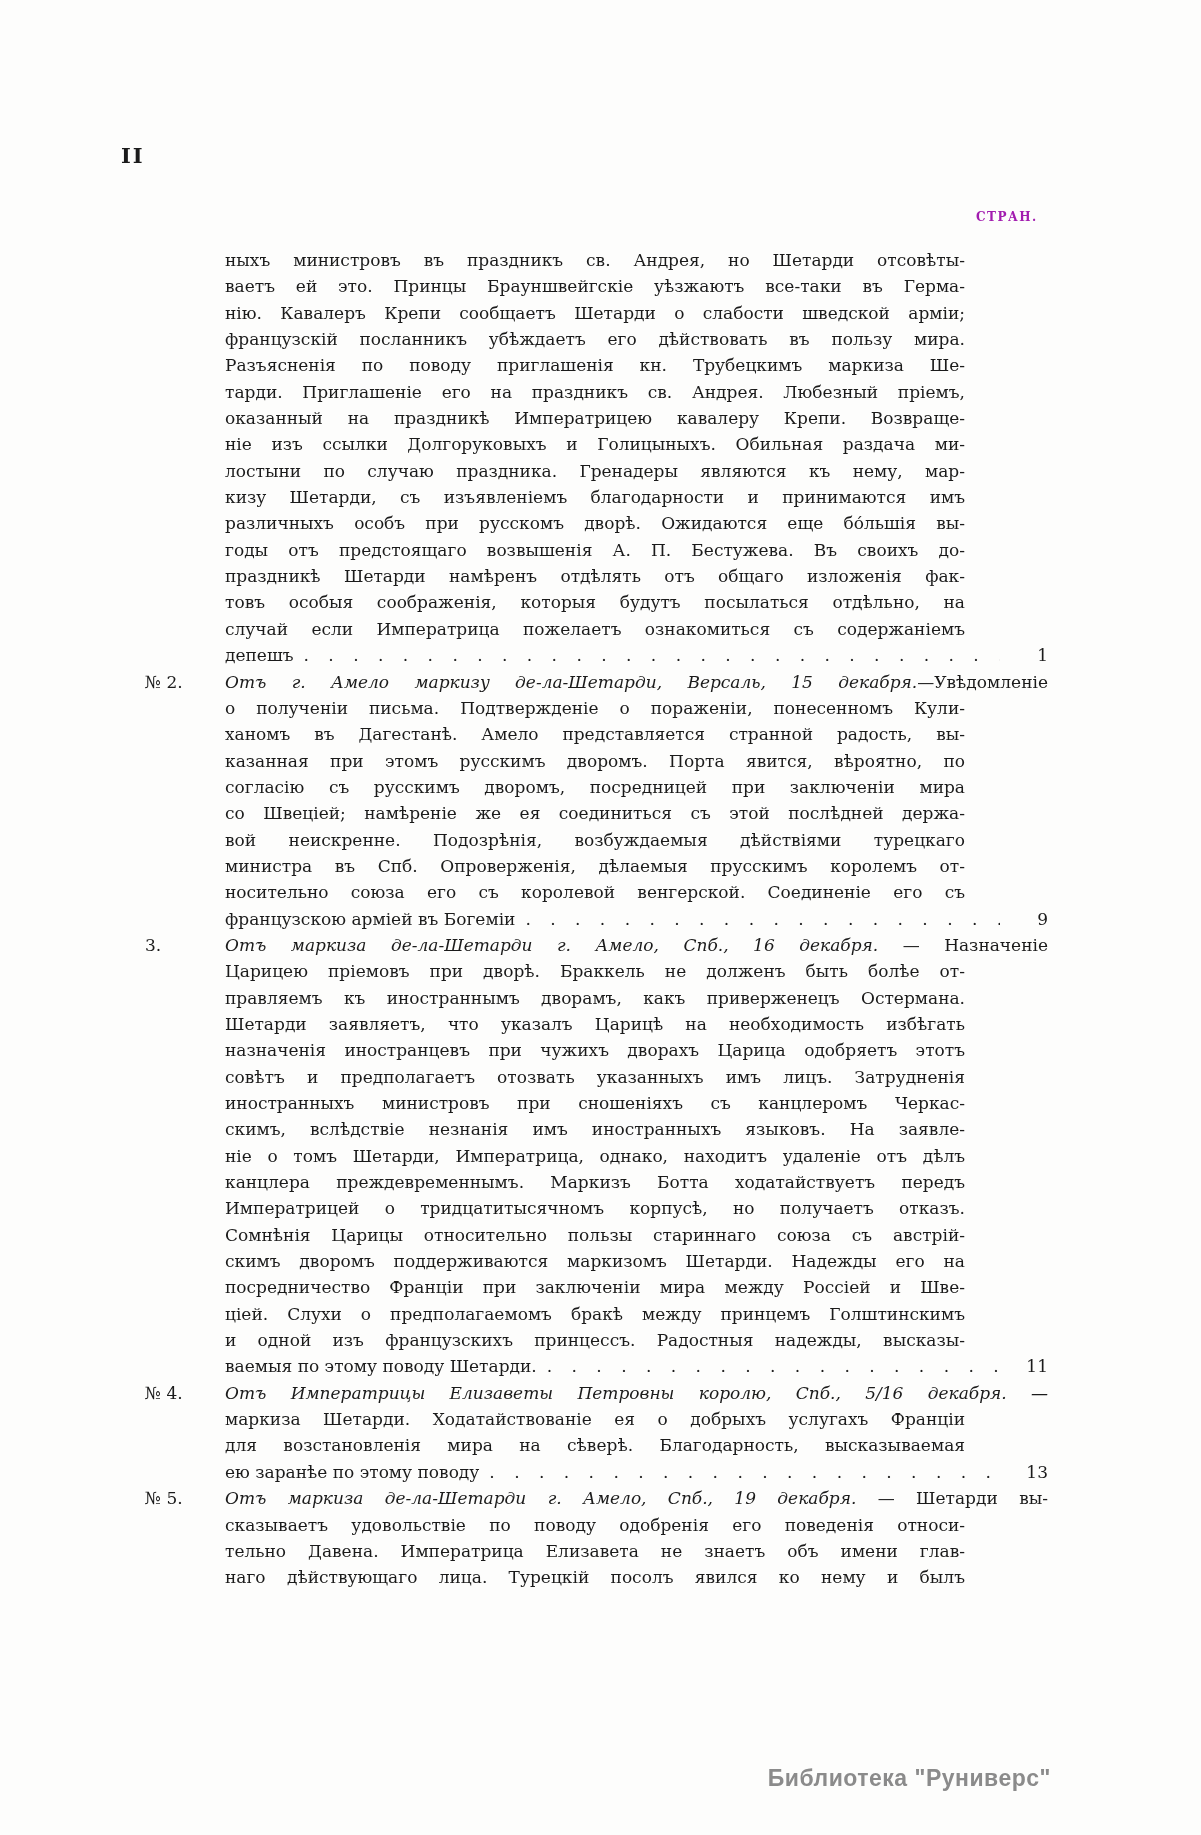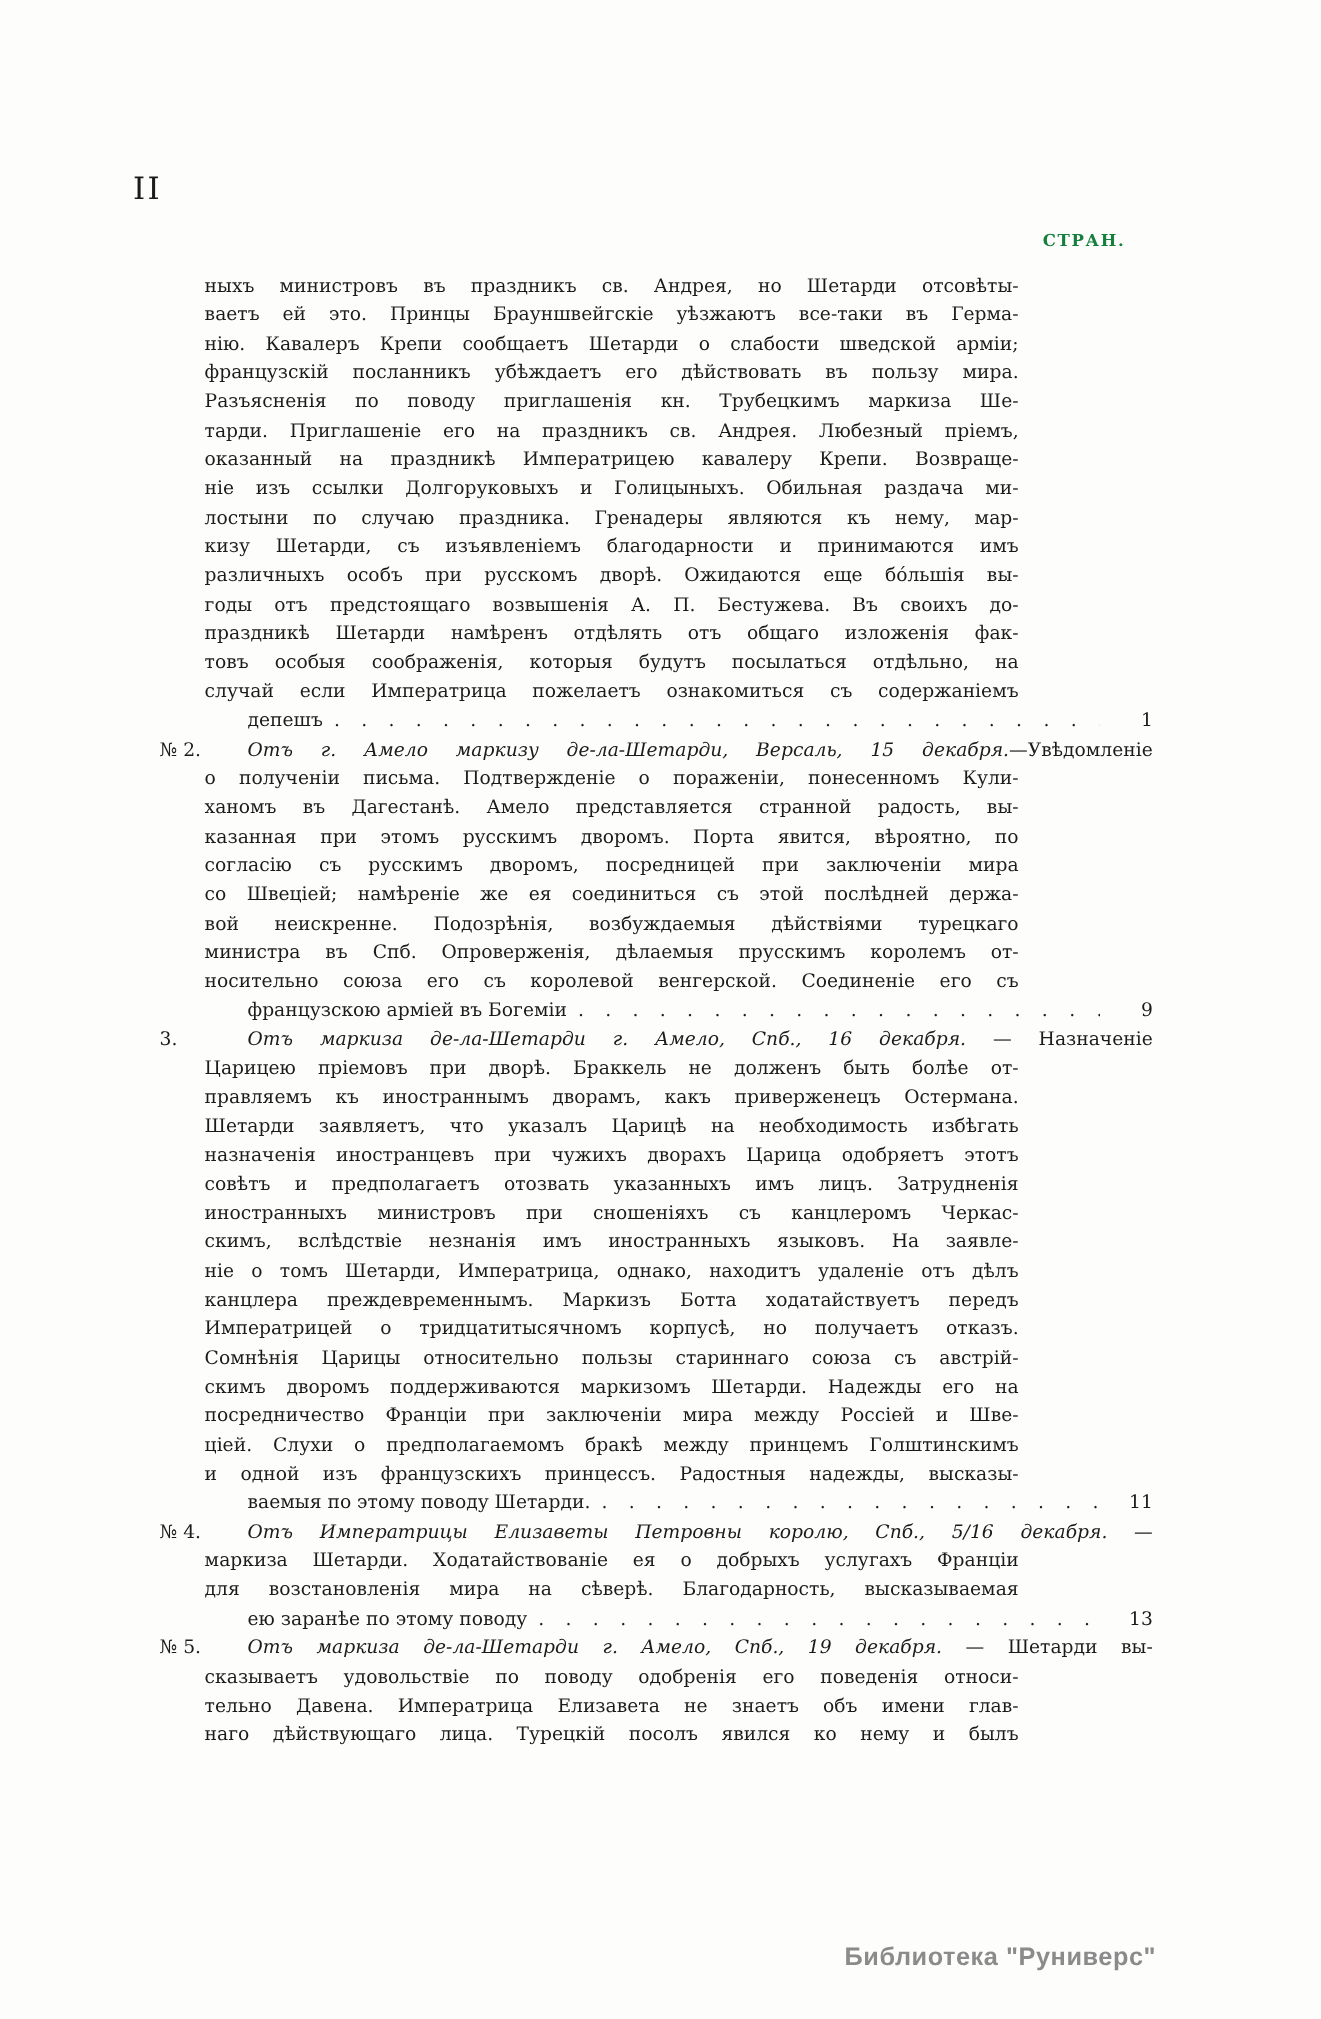--- a/index.html
+++ b/index.html
@@ -6,36 +6,36 @@
   body{
     width:1201px;height:1835px;
     background:#fdfdfc;
     position:relative;
     overflow:hidden;
     font-family:"DejaVu Serif", "Liberation Serif", serif;
     color:#1b1b1b;
   }
   .sheet{position:absolute;inset:0;}
   .folio{
-    position:absolute;left:121px;top:155px;
-    font-size:28px;font-weight:normal;letter-spacing:2px;
+    position:absolute;left:121px;top:143px;
+    font-size:21px;font-weight:bold;letter-spacing:2px;
   }
   .col-header{
-    position:absolute;top:210px;left:948px;
-    font-size:15px;font-weight:bold;letter-spacing:1.5px;
-    color:#15803d;
+    position:absolute;top:210px;left:976px;
+    font-size:12px;font-weight:bold;letter-spacing:1.5px;
+    color:#a21caf;
   }
   .toc{
     position:absolute;left:145px;top:247px;width:903px;
     font-size:17px;line-height:26.35px;
   }
   .entry{margin:0;}
   .line{min-height:26.35px;}
   .line.cont{
-    margin-left:41px;width:740px;
+    margin-left:80px;width:740px;
     text-align:justify;text-align-last:justify;
   }
   .line.first{display:flex;align-items:baseline;}
   .num{flex:0 0 80px;white-space:nowrap;}
   .ftext{flex:1;text-align:justify;text-align-last:justify;}
   .head-it{font-style:italic;}
   .line.tail{display:flex;align-items:flex-start;margin-left:80px;width:823px;}
   .tail-text{flex:none;white-space:nowrap;}
   .leader{
     flex:1 1 auto;overflow:hidden;white-space:nowrap;

